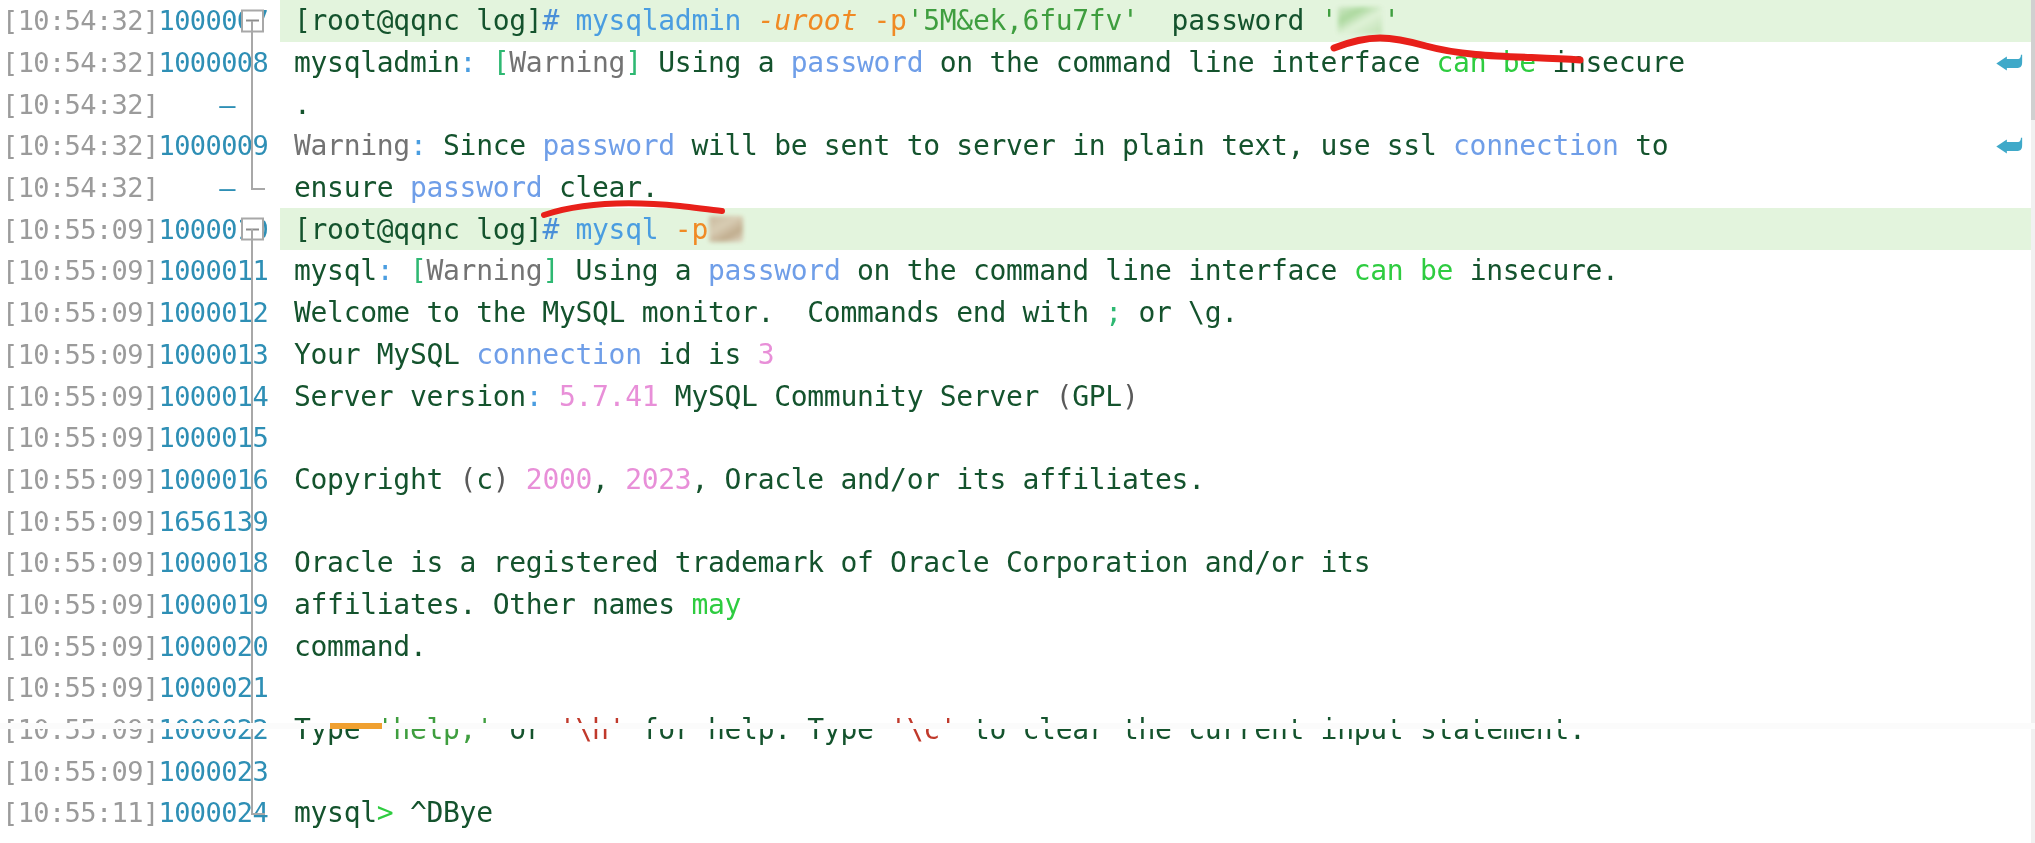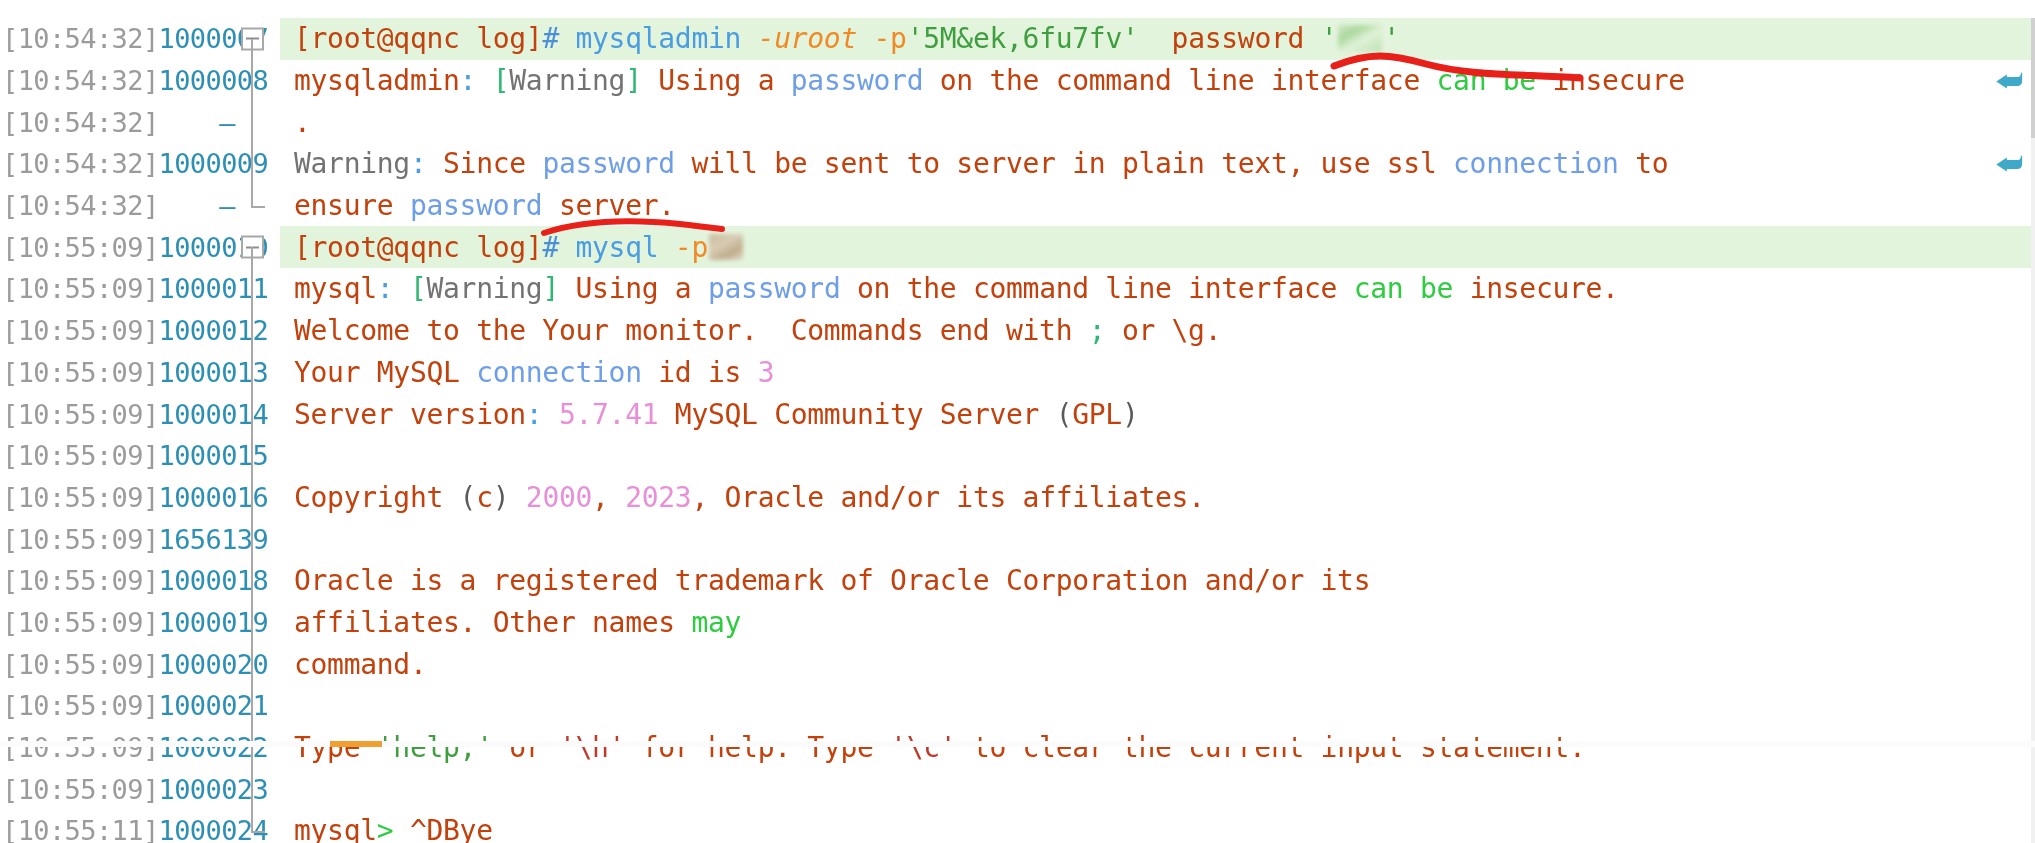--- a/index.html
+++ b/index.html
@@ -8,21 +8,20 @@
     margin: 0; padding: 0;
     width: 2035px; height: 843px;
     background: #ffffff;
     font-family: "DejaVu Sans Mono", "Liberation Mono", monospace;
     overflow: hidden;
   }
   #root {
     position: relative;
     width: 2035px; height: 729px;
     background: #ffffff;
-    margin-top: 18px;
   }
   .rows {
     position: absolute;
     top: 0; left: 0; right: 0;
     display: flex;
     flex-direction: column;
   }
   .row {
     position: relative;
     display: flex;
@@ -117,21 +116,21 @@
   }
   .row.cmd .content { background: #e3f4dd; }
   .row.cmd { background: transparent; }
   .cmdbg {
     position: absolute;
     left: 280px; right: 0; top: 0; bottom: 0;
     background: #e3f4dd;
   }
 
   
-  .c-prompt   { color: #c2410c; }
+  .c-prompt   { color: #14532d; }
   .c-hash     { color: #4a8fd8; }
   .c-cmd      { color: #4a9de0; }
   .c-opt      { color: #f08a24; font-style: italic; text-align: center; }
   .c-opt2     { color: #f08a24; }
   .c-str      { color: #3f9e3f; }
   .c-warn     { color: #737373; }
   .c-brk      { color: #2eb872; }
   .c-kw       { color: #6f9ee8; }
   .c-green    { color: #2ecc40; }
   .c-num      { color: #e88fd8; }
@@ -204,24 +203,24 @@
 </style>
 </head>
 <body>
 
 <div id="root">
   <div class="rows" id="rows">
       <div class="row cmd"><div class="gutter"><span class="ts">[10:54:32]</span><span class="lno">1000007</span></div><div class="fold"><div class="foldbox"></div><div class="tline fromcenter"></div></div><div class="content"><span class="c-prompt">[root@qqnc log]</span><span class="c-hash">#</span><span class="c-prompt"> </span><span class="c-cmd">mysqladmin</span><span class="c-prompt"> </span><span class="c-opt">-uroot</span><span class="c-prompt"> </span><span class="c-opt2">-p</span><span class="c-str">'5M&amp;ek,6fu7fv'</span><span class="c-prompt">  password </span><span class="c-str">'</span><span class="blur wide"></span><span class="c-str">'</span></div><div class="cmdbg" style="z-index: -1;"></div></div>
       <div class="row"><div class="gutter"><span class="ts">[10:54:32]</span><span class="lno">1000008</span></div><div class="fold"><div class="tline full"></div></div><div class="content"><span class="c-prompt">mysqladmin</span><span class="c-colon">:</span><span class="c-prompt"> </span><span class="c-brk">[</span><span class="c-warn">Warning</span><span class="c-brk">]</span><span class="c-prompt"> Using a </span><span class="c-kw">password</span><span class="c-prompt"> on the command line interface </span><span class="c-green">can be</span><span class="c-prompt"> insecure</span><span class="wrapmark">⮨</span></div></div>
       <div class="row"><div class="gutter"><span class="ts">[10:54:32]</span><span class="lno">–</span></div><div class="fold"><div class="tline full"></div></div><div class="content"><span class="c-prompt">.</span></div></div>
       <div class="row"><div class="gutter"><span class="ts">[10:54:32]</span><span class="lno">1000009</span></div><div class="fold"><div class="tline full"></div></div><div class="content"><span class="c-warn">Warning</span><span class="c-colon">:</span><span class="c-prompt"> Since </span><span class="c-kw">password</span><span class="c-prompt"> will be sent to server in plain text, use ssl </span><span class="c-kw">connection</span><span class="c-prompt"> to</span><span class="wrapmark">⮨</span></div></div>
-      <div class="row"><div class="gutter"><span class="ts">[10:54:32]</span><span class="lno">–</span></div><div class="fold"><div class="tline elbow"></div><div class="elbowfoot"></div></div><div class="content"><span class="c-prompt">ensure </span><span class="c-kw">password</span><span class="c-prompt"> server.</span></div></div>
+      <div class="row"><div class="gutter"><span class="ts">[10:54:32]</span><span class="lno">–</span></div><div class="fold"><div class="tline elbow"></div><div class="elbowfoot"></div></div><div class="content"><span class="c-prompt">ensure </span><span class="c-kw">password</span><span class="c-prompt"> clear.</span></div></div>
       <div class="row cmd"><div class="gutter"><span class="ts">[10:55:09]</span><span class="lno">1000010</span></div><div class="fold"><div class="foldbox"></div><div class="tline fromcenter"></div></div><div class="content"><span class="c-prompt">[root@qqnc log]</span><span class="c-hash">#</span><span class="c-prompt"> </span><span class="c-cmd">mysql</span><span class="c-prompt"> </span><span class="c-opt2">-p</span><span class="blur dark"></span></div><div class="cmdbg" style="z-index: -1;"></div></div>
       <div class="row"><div class="gutter"><span class="ts">[10:55:09]</span><span class="lno">1000011</span></div><div class="fold"><div class="tline full"></div></div><div class="content"><span class="c-prompt">mysql</span><span class="c-colon">:</span><span class="c-prompt"> </span><span class="c-brk">[</span><span class="c-warn">Warning</span><span class="c-brk">]</span><span class="c-prompt"> Using a </span><span class="c-kw">password</span><span class="c-prompt"> on the command line interface </span><span class="c-green">can be</span><span class="c-prompt"> insecure.</span></div></div>
-      <div class="row"><div class="gutter"><span class="ts">[10:55:09]</span><span class="lno">1000012</span></div><div class="fold"><div class="tline full"></div></div><div class="content"><span class="c-prompt">Welcome to the Your monitor.  Commands end with </span><span class="c-semi">;</span><span class="c-prompt"> or \g.</span></div></div>
+      <div class="row"><div class="gutter"><span class="ts">[10:55:09]</span><span class="lno">1000012</span></div><div class="fold"><div class="tline full"></div></div><div class="content"><span class="c-prompt">Welcome to the MySQL monitor.  Commands end with </span><span class="c-semi">;</span><span class="c-prompt"> or \g.</span></div></div>
       <div class="row"><div class="gutter"><span class="ts">[10:55:09]</span><span class="lno">1000013</span></div><div class="fold"><div class="tline full"></div></div><div class="content"><span class="c-prompt">Your MySQL </span><span class="c-kw">connection</span><span class="c-prompt"> id is </span><span class="c-num">3</span></div></div>
       <div class="row"><div class="gutter"><span class="ts">[10:55:09]</span><span class="lno">1000014</span></div><div class="fold"><div class="tline full"></div></div><div class="content"><span class="c-prompt">Server version</span><span class="c-colon">:</span><span class="c-prompt"> </span><span class="c-num">5.7.41</span><span class="c-prompt"> MySQL Community Server </span><span class="c-paren">(</span><span class="c-prompt">GPL</span><span class="c-paren">)</span></div></div>
       <div class="row"><div class="gutter"><span class="ts">[10:55:09]</span><span class="lno">1000015</span></div><div class="fold"><div class="tline full"></div></div><div class="content"></div></div>
       <div class="row"><div class="gutter"><span class="ts">[10:55:09]</span><span class="lno">1000016</span></div><div class="fold"><div class="tline full"></div></div><div class="content"><span class="c-prompt">Copyright </span><span class="c-paren">(</span><span class="c-prompt">c</span><span class="c-paren">)</span><span class="c-prompt"> </span><span class="c-num">2000</span><span class="c-prompt">, </span><span class="c-num">2023</span><span class="c-prompt">, Oracle and/or its affiliates.</span></div></div>
       <div class="row"><div class="gutter"><span class="ts">[10:55:09]</span><span class="lno">1656139</span></div><div class="fold"><div class="tline full"></div></div><div class="content"></div></div>
       <div class="row"><div class="gutter"><span class="ts">[10:55:09]</span><span class="lno">1000018</span></div><div class="fold"><div class="tline full"></div></div><div class="content"><span class="c-prompt">Oracle is a registered trademark of Oracle Corporation and/or its</span></div></div>
       <div class="row"><div class="gutter"><span class="ts">[10:55:09]</span><span class="lno">1000019</span></div><div class="fold"><div class="tline full"></div></div><div class="content"><span class="c-prompt">affiliates. Other names </span><span class="c-green">may</span></div></div>
       <div class="row"><div class="gutter"><span class="ts">[10:55:09]</span><span class="lno">1000020</span></div><div class="fold"><div class="tline full"></div></div><div class="content"><span class="c-prompt">command.</span></div></div>
       <div class="row"><div class="gutter"><span class="ts">[10:55:09]</span><span class="lno">1000021</span></div><div class="fold"><div class="tline full"></div></div><div class="content"></div></div>
       <div class="row"><div class="gutter"><span class="ts">[10:55:09]</span><span class="lno">1000022</span></div><div class="fold"><div class="tline full"></div></div><div class="content"><span class="c-prompt">Type </span><span class="c-str">'help;'</span><span class="c-prompt"> or </span><span class="c-esc">'\h'</span><span class="c-prompt"> for help. Type </span><span class="c-esc">'\c'</span><span class="c-prompt"> to clear the current input statement.</span></div></div>

